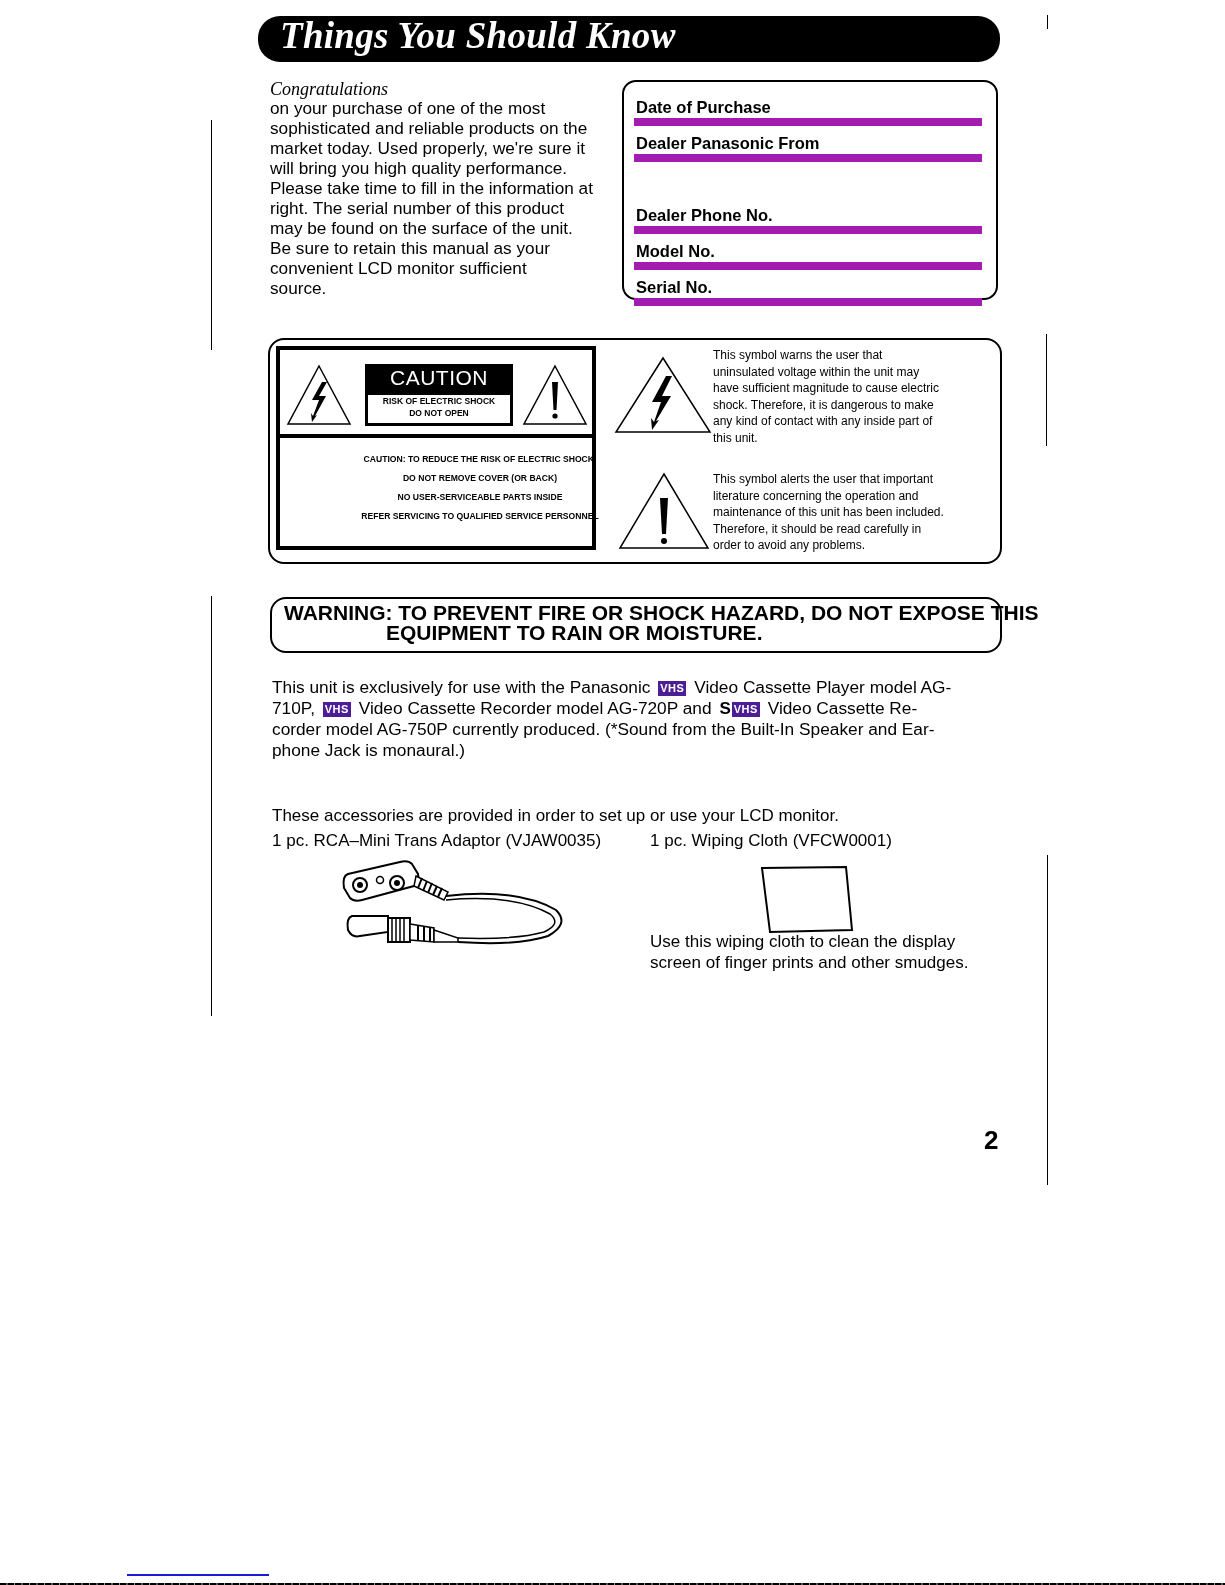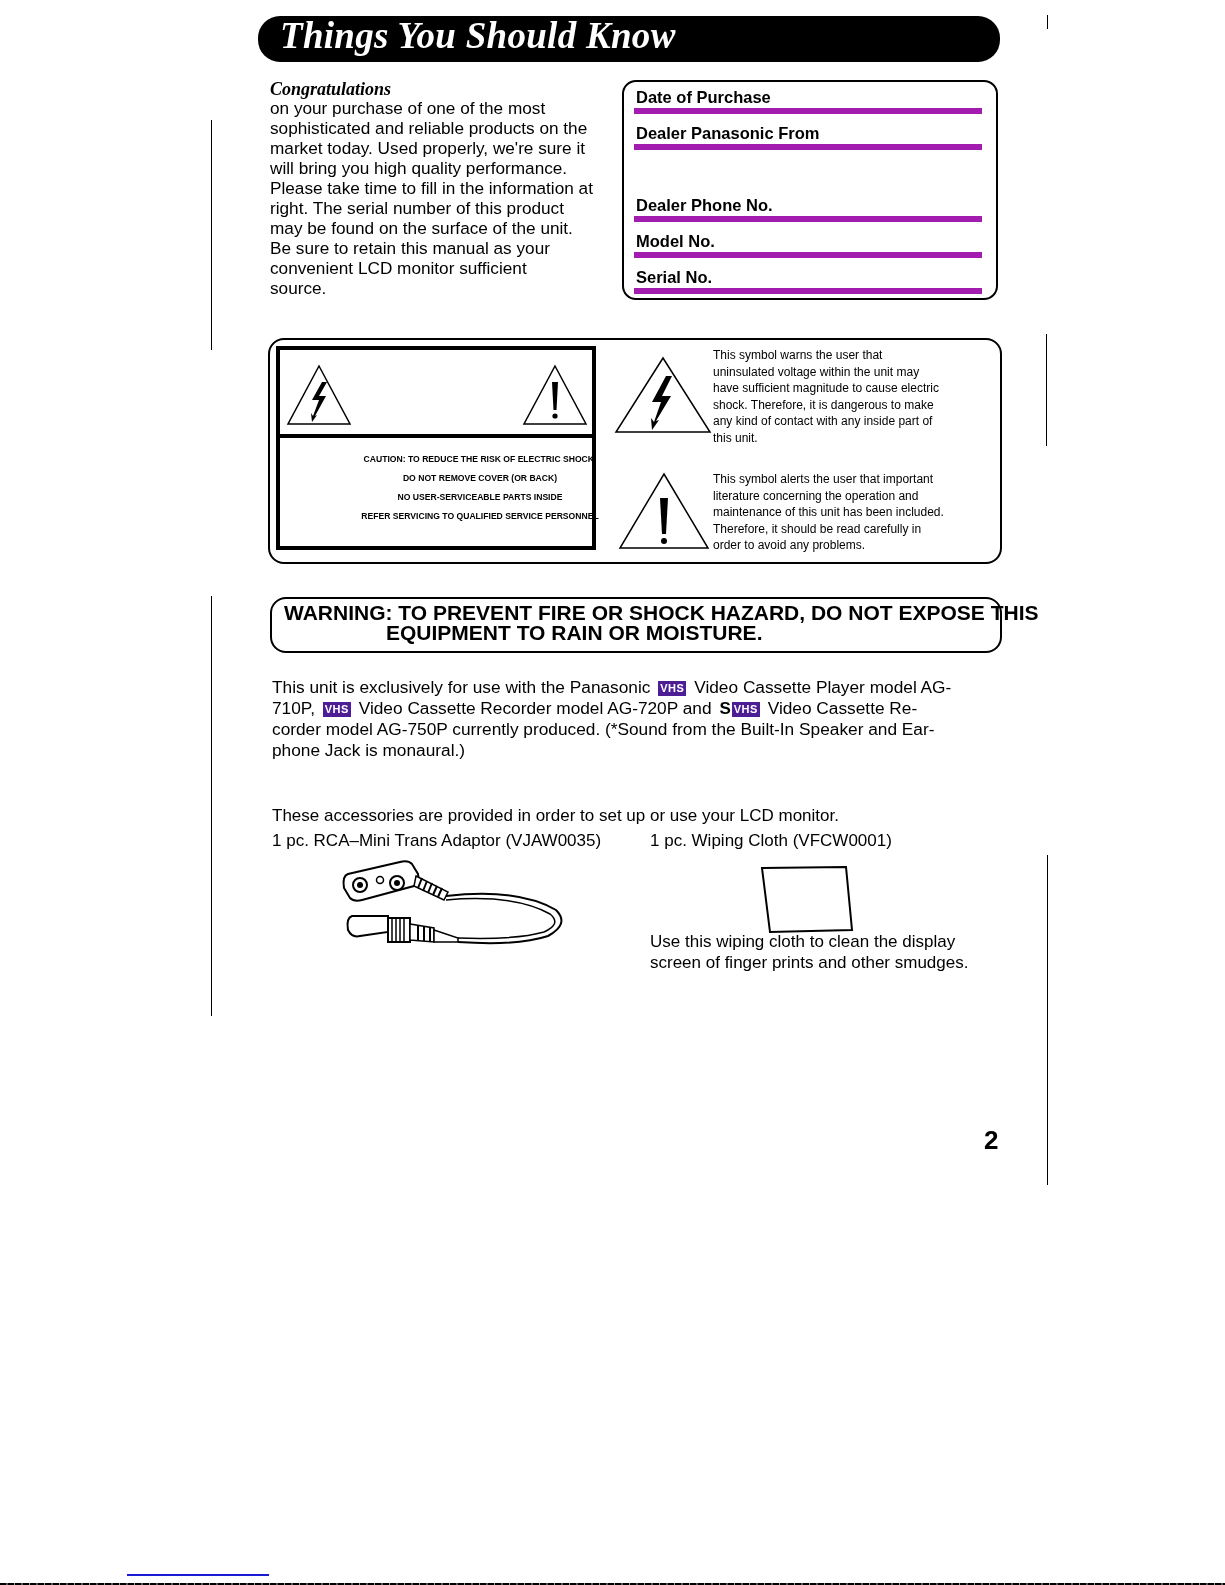--- a/index.html
+++ b/index.html
@@ -4,26 +4,26 @@
 <style>
   html, body { margin: 0; padding: 0; background: #ffffff; }
   body { width: 1225px; height: 1585px; position: relative; overflow: hidden; font-family: "Liberation Sans", sans-serif; color: #000; }
   .abs { position: absolute; }
 
   
   .banner { left: 258px; top: 16px; width: 742px; height: 46px; background: #000; border-radius: 22px; }
   .banner-title { left: 280px; top: 14px; font-family: "Liberation Serif", serif; font-style: italic; font-weight: bold; font-size: 37px; color: #fff; letter-spacing: 0.3px; white-space: nowrap; }
 
   
-  .congrats-head { left: 270px; top: 79px; font-family: "Liberation Serif", serif; font-style: italic; font-weight: bold; font-size: 18px; }
+  .congrats-head { left: 270px; top: 79px; font-family: "Liberation Serif", serif; font-style: italic; font-weight: normal; font-size: 18px; }
   .congrats-body { left: 270px; top: 98px; width: 350px; font-size: 17.2px; line-height: 20px; }
 
   
   .reg-box { left: 622px; top: 80px; width: 376px; height: 220px; border: 2px solid #000; border-radius: 14px; box-sizing: border-box; }
-  .reg-row { position: absolute; left: 10px; width: 348px; height: 32px; border-bottom: 6px solid #a21caf; box-sizing: border-box; }
+  .reg-row { position: absolute; left: 10px; width: 348px; height: 44px; border-bottom: 8px solid #a21caf; box-sizing: border-box; }
   .reg-label { position: absolute; left: 2px; bottom: 1px; font-weight: bold; font-size: 16.5px; white-space: nowrap; }
 
   
   .caution-outer { left: 268px; top: 338px; width: 734px; height: 226px; border: 2px solid #000; border-radius: 16px; box-sizing: border-box; border-left-width: 2px; }
   .caution-label { left: 276px; top: 346px; width: 320px; height: 204px; border: 4px solid #000; box-sizing: border-box; background: #fff; }
   .caution-divider { position: absolute; left: 0; top: 84px; width: 100%; height: 4px; background: #000; }
   .caution-black { position: absolute; left: 85px; top: 14px; width: 148px; height: 62px; background: #000; }
   .caution-word { position: absolute; left: 0; top: 2px; width: 100%; text-align: center; color: #fff; font-size: 21px; letter-spacing: 0.5px; }
   .caution-sub { position: absolute; left: 3px; top: 31px; width: 142px; height: 28px; background: #fff; text-align: center; font-weight: bold; font-size: 8.5px; line-height: 12px; }
   .caution-lines { position: absolute; left: 0; top: 100px; width: 100%; text-align: center; font-weight: bold; font-size: 8.6px; line-height: 19px; padding-left: 44px; }
@@ -88,20 +88,27 @@
   </div>
 </div>
 
 <div class="abs caution-outer"></div>
 
 <div class="abs caution-label">
   <svg class="abs" style="left:6px;top:14px;" width="66" height="62" viewBox="0 0 66 62">
     <polygon points="33,2 64,60 2,60" fill="none" stroke="#000" stroke-width="1.5"></polygon>
     <polygon points="36,18 26,36 33,36 27,52 25,49 26,58 31,51 29,52 40,32 33,32 41,18" fill="#000"></polygon>
   </svg>
+  <div class="caution-black">
+    <div class="caution-word">CAUTION</div>
+    <div class="caution-sub">
+      <div>RISK OF ELECTRIC SHOCK</div>
+      <div>DO NOT OPEN</div>
+    </div>
+  </div>
   <svg class="abs" style="left:242px;top:14px;" width="66" height="62" viewBox="0 0 66 62">
     <polygon points="33,2 64,60 2,60" fill="none" stroke="#000" stroke-width="1.5"></polygon>
     <polygon points="30,18 36,18 34.5,46 31.5,46" fill="#000"></polygon>
     <circle cx="33" cy="52" r="2.6" fill="#000"></circle>
   </svg>
   <div class="caution-divider"></div>
   <div class="caution-lines">
     <div>CAUTION: TO REDUCE THE RISK OF ELECTRIC SHOCK,</div>
     <div>DO NOT REMOVE COVER (OR BACK)</div>
     <div>NO USER-SERVICEABLE PARTS INSIDE</div>

